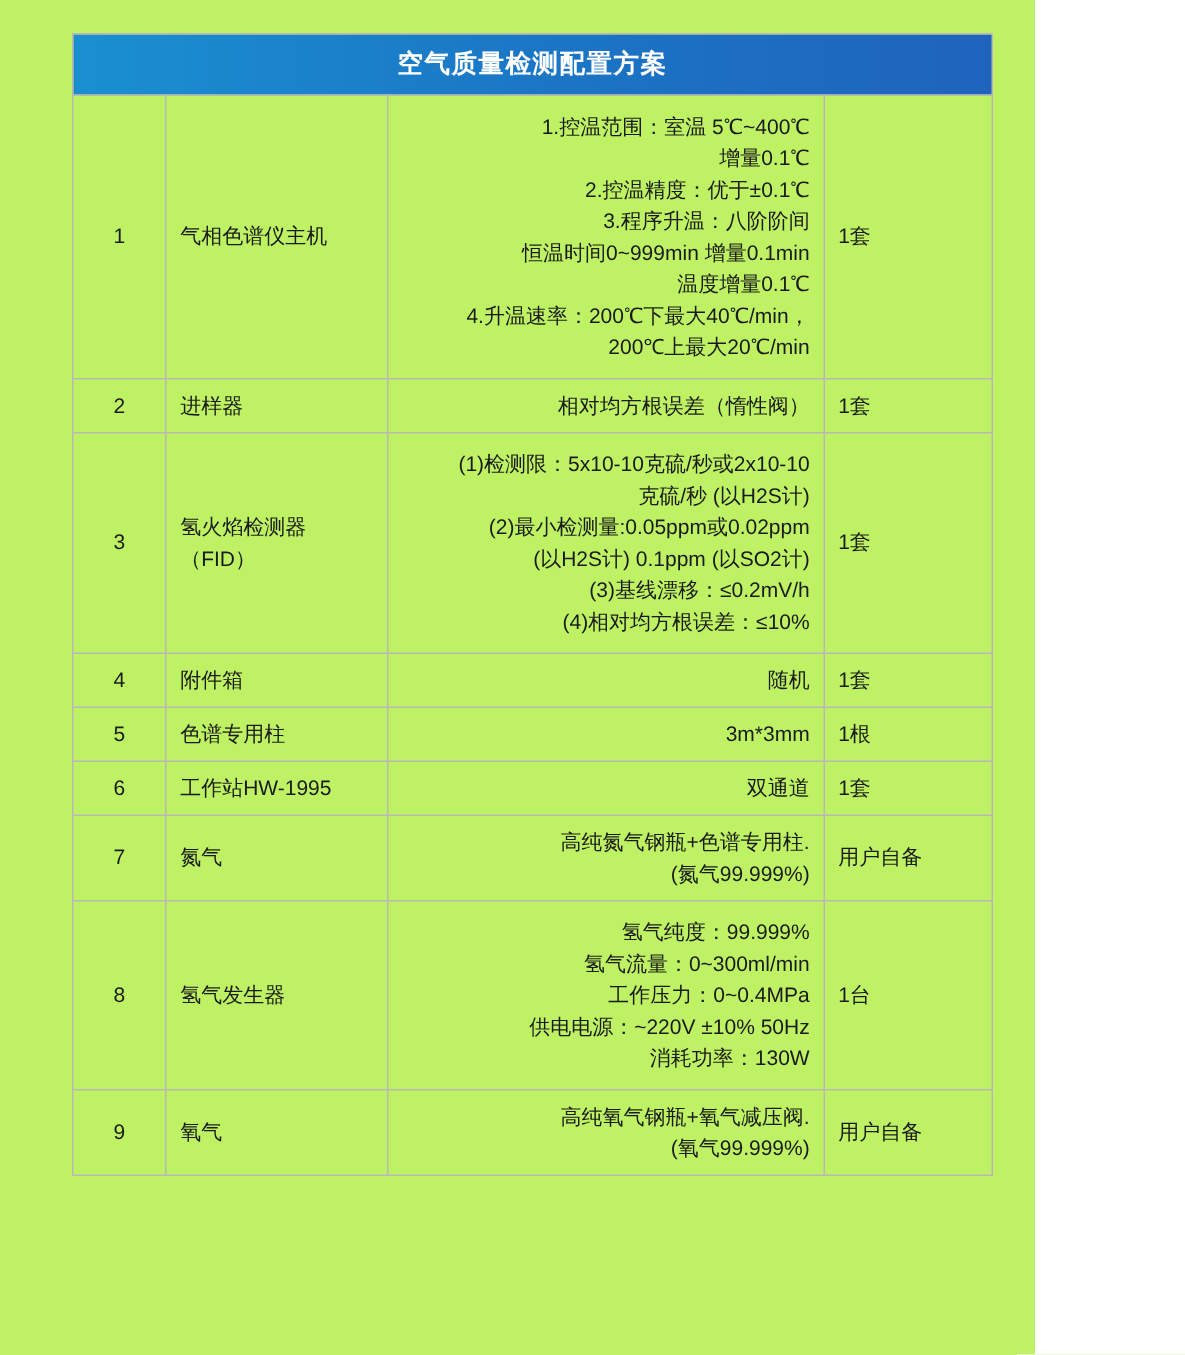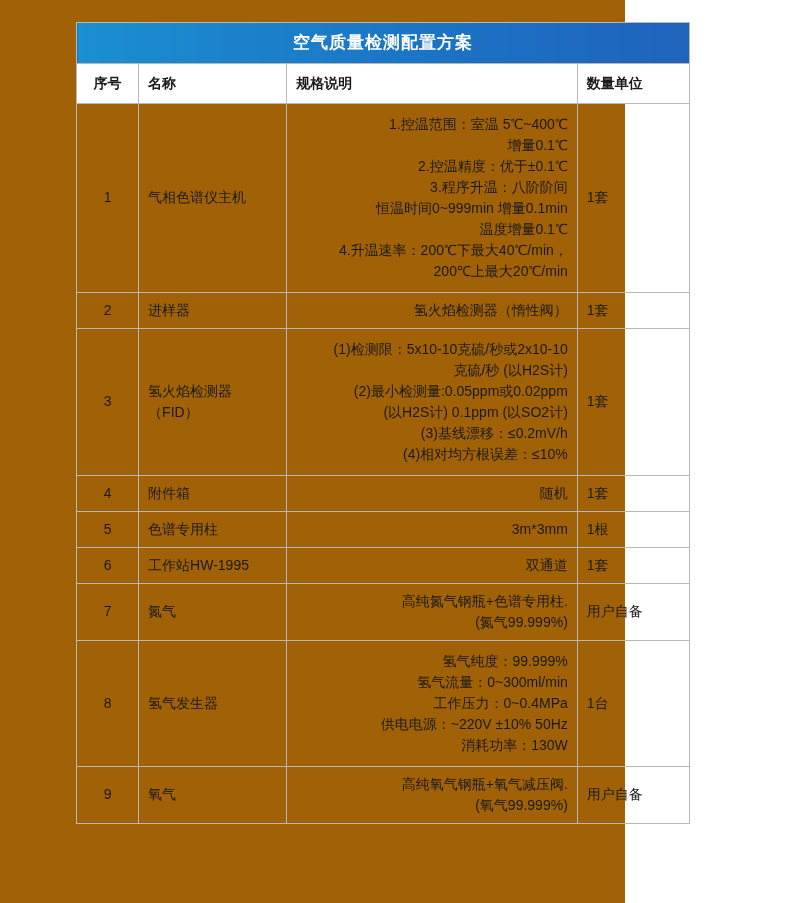--- a/index.html
+++ b/index.html
@@ -7,26 +7,26 @@
     padding: 0;
     background: #ffffff;
   }
   body {
     width: 790px;
     height: 903px;
     font-family: "Liberation Sans", sans-serif;
     color: #1a1a1a;
   }
   .page {
-    width: 625px;
+    width: 690px;
     height: 903px;
     position: relative;
-    background: #a16207;
+    background: #bef264;
     box-sizing: border-box;
-    padding: 22px 88px 0 76px;
+    padding: 22px 88px 0 48px;
   }
   .spec-table {
     width: 614px;
     border-collapse: collapse;
     table-layout: fixed;
     font-size: 14px;
   }
   .title-row td {
     background: linear-gradient(to right, #1a8fd1 0%, #1b74c4 55%, #1f63bd 100%);
     color: #ffffff;
@@ -85,44 +85,38 @@
     <colgroup>
       <col class="c-idx">
       <col class="c-name">
       <col class="c-spec">
       <col class="c-qty">
     </colgroup>
     <tbody>
       <tr class="title-row">
         <td colspan="4">空气质量检测配置方案</td>
       </tr>
-      <tr class="head-row">
-        <td class="c-idx">序号</td>
-        <td class="c-name">名称</td>
-        <td class="c-spec">规格说明</td>
-        <td class="c-qty">数量单位</td>
-      </tr>
 
       <tr class="row-tall">
         <td class="c-idx">1</td>
         <td class="c-name">气相色谱仪主机</td>
         <td class="c-spec spec-lines">1.控温范围：室温 5℃~400℃
 增量0.1℃
 2.控温精度：优于±0.1℃
 3.程序升温：八阶阶间
 恒温时间0~999min 增量0.1min
 温度增量0.1℃
 4.升温速率：200℃下最大40℃/min，
 200℃上最大20℃/min</td>
         <td class="c-qty">1套</td>
       </tr>
       <tr>
         <td class="c-idx">2</td>
         <td class="c-name">进样器</td>
-        <td class="c-spec spec-lines">氢火焰检测器（惰性阀）</td>
+        <td class="c-spec spec-lines">相对均方根误差（惰性阀）</td>
         <td class="c-qty">1套</td>
       </tr>
       <tr class="row-tall">
         <td class="c-idx">3</td>
         <td class="c-name">氢火焰检测器（FID）</td>
         <td class="c-spec spec-lines">(1)检测限：5x10-10克硫/秒或2x10-10
 克硫/秒 (以H2S计)
 (2)最小检测量:0.05ppm或0.02ppm
 (以H2S计) 0.1ppm (以SO2计)
 (3)基线漂移：≤0.2mV/h

